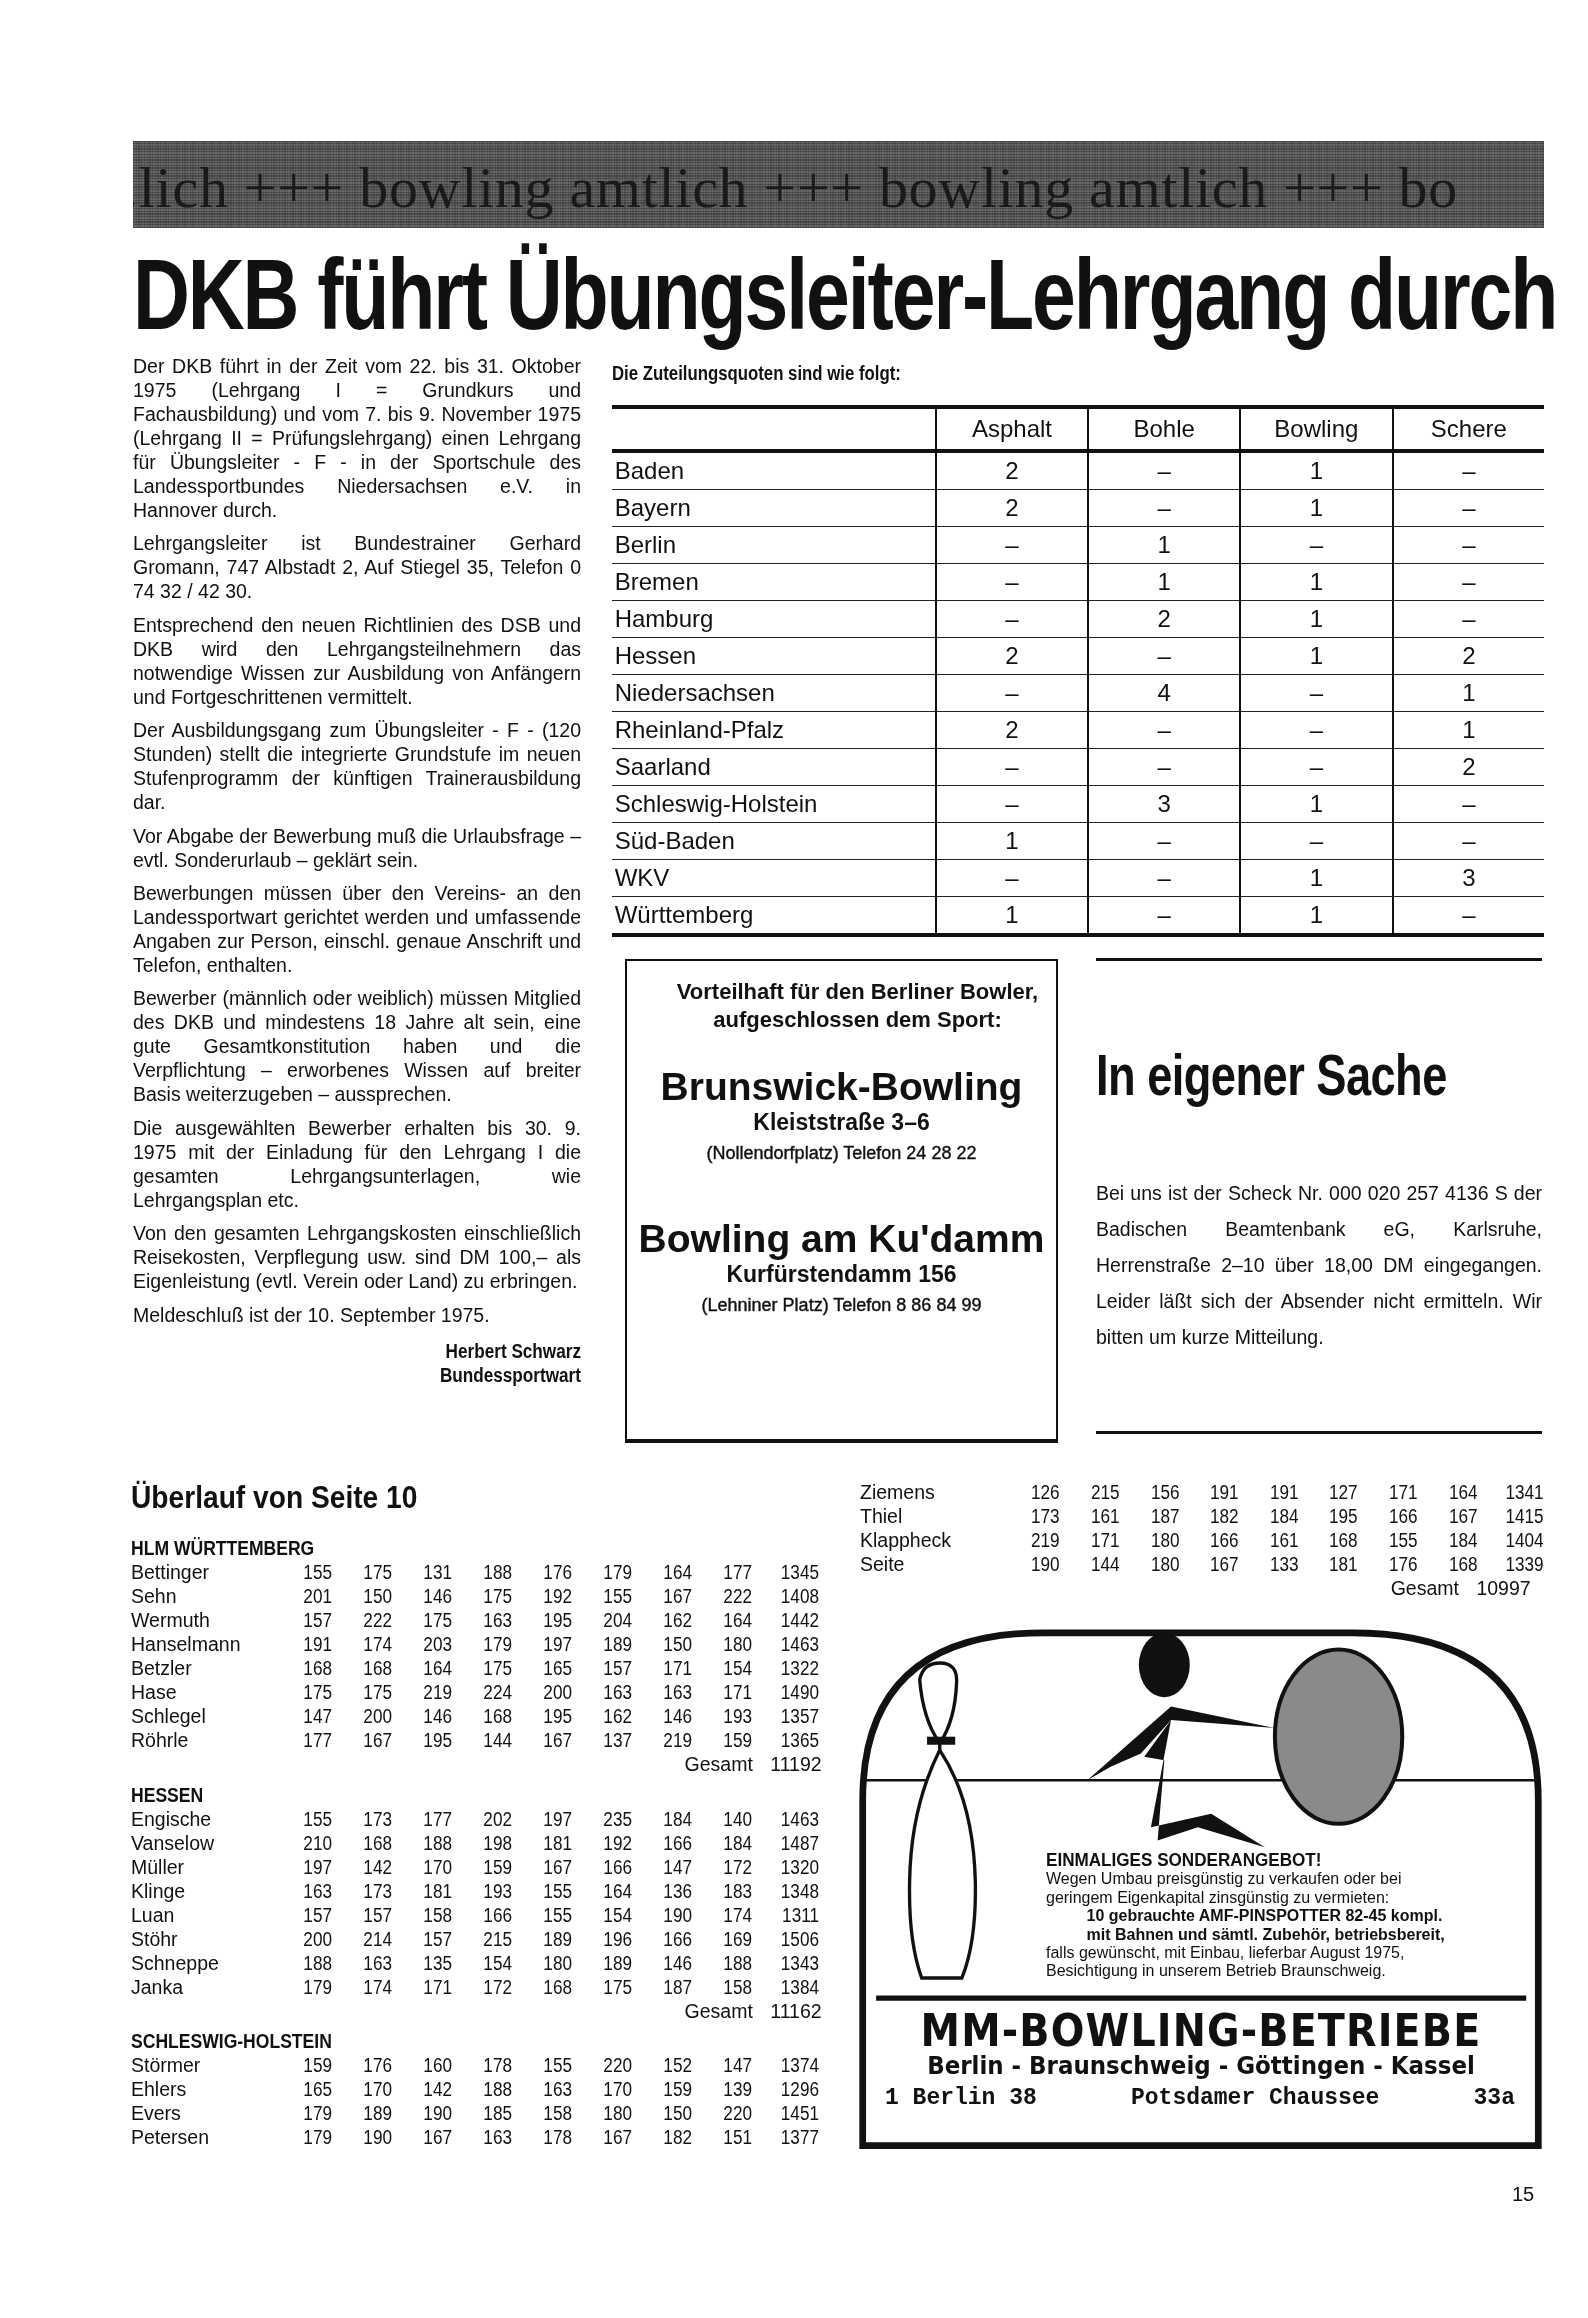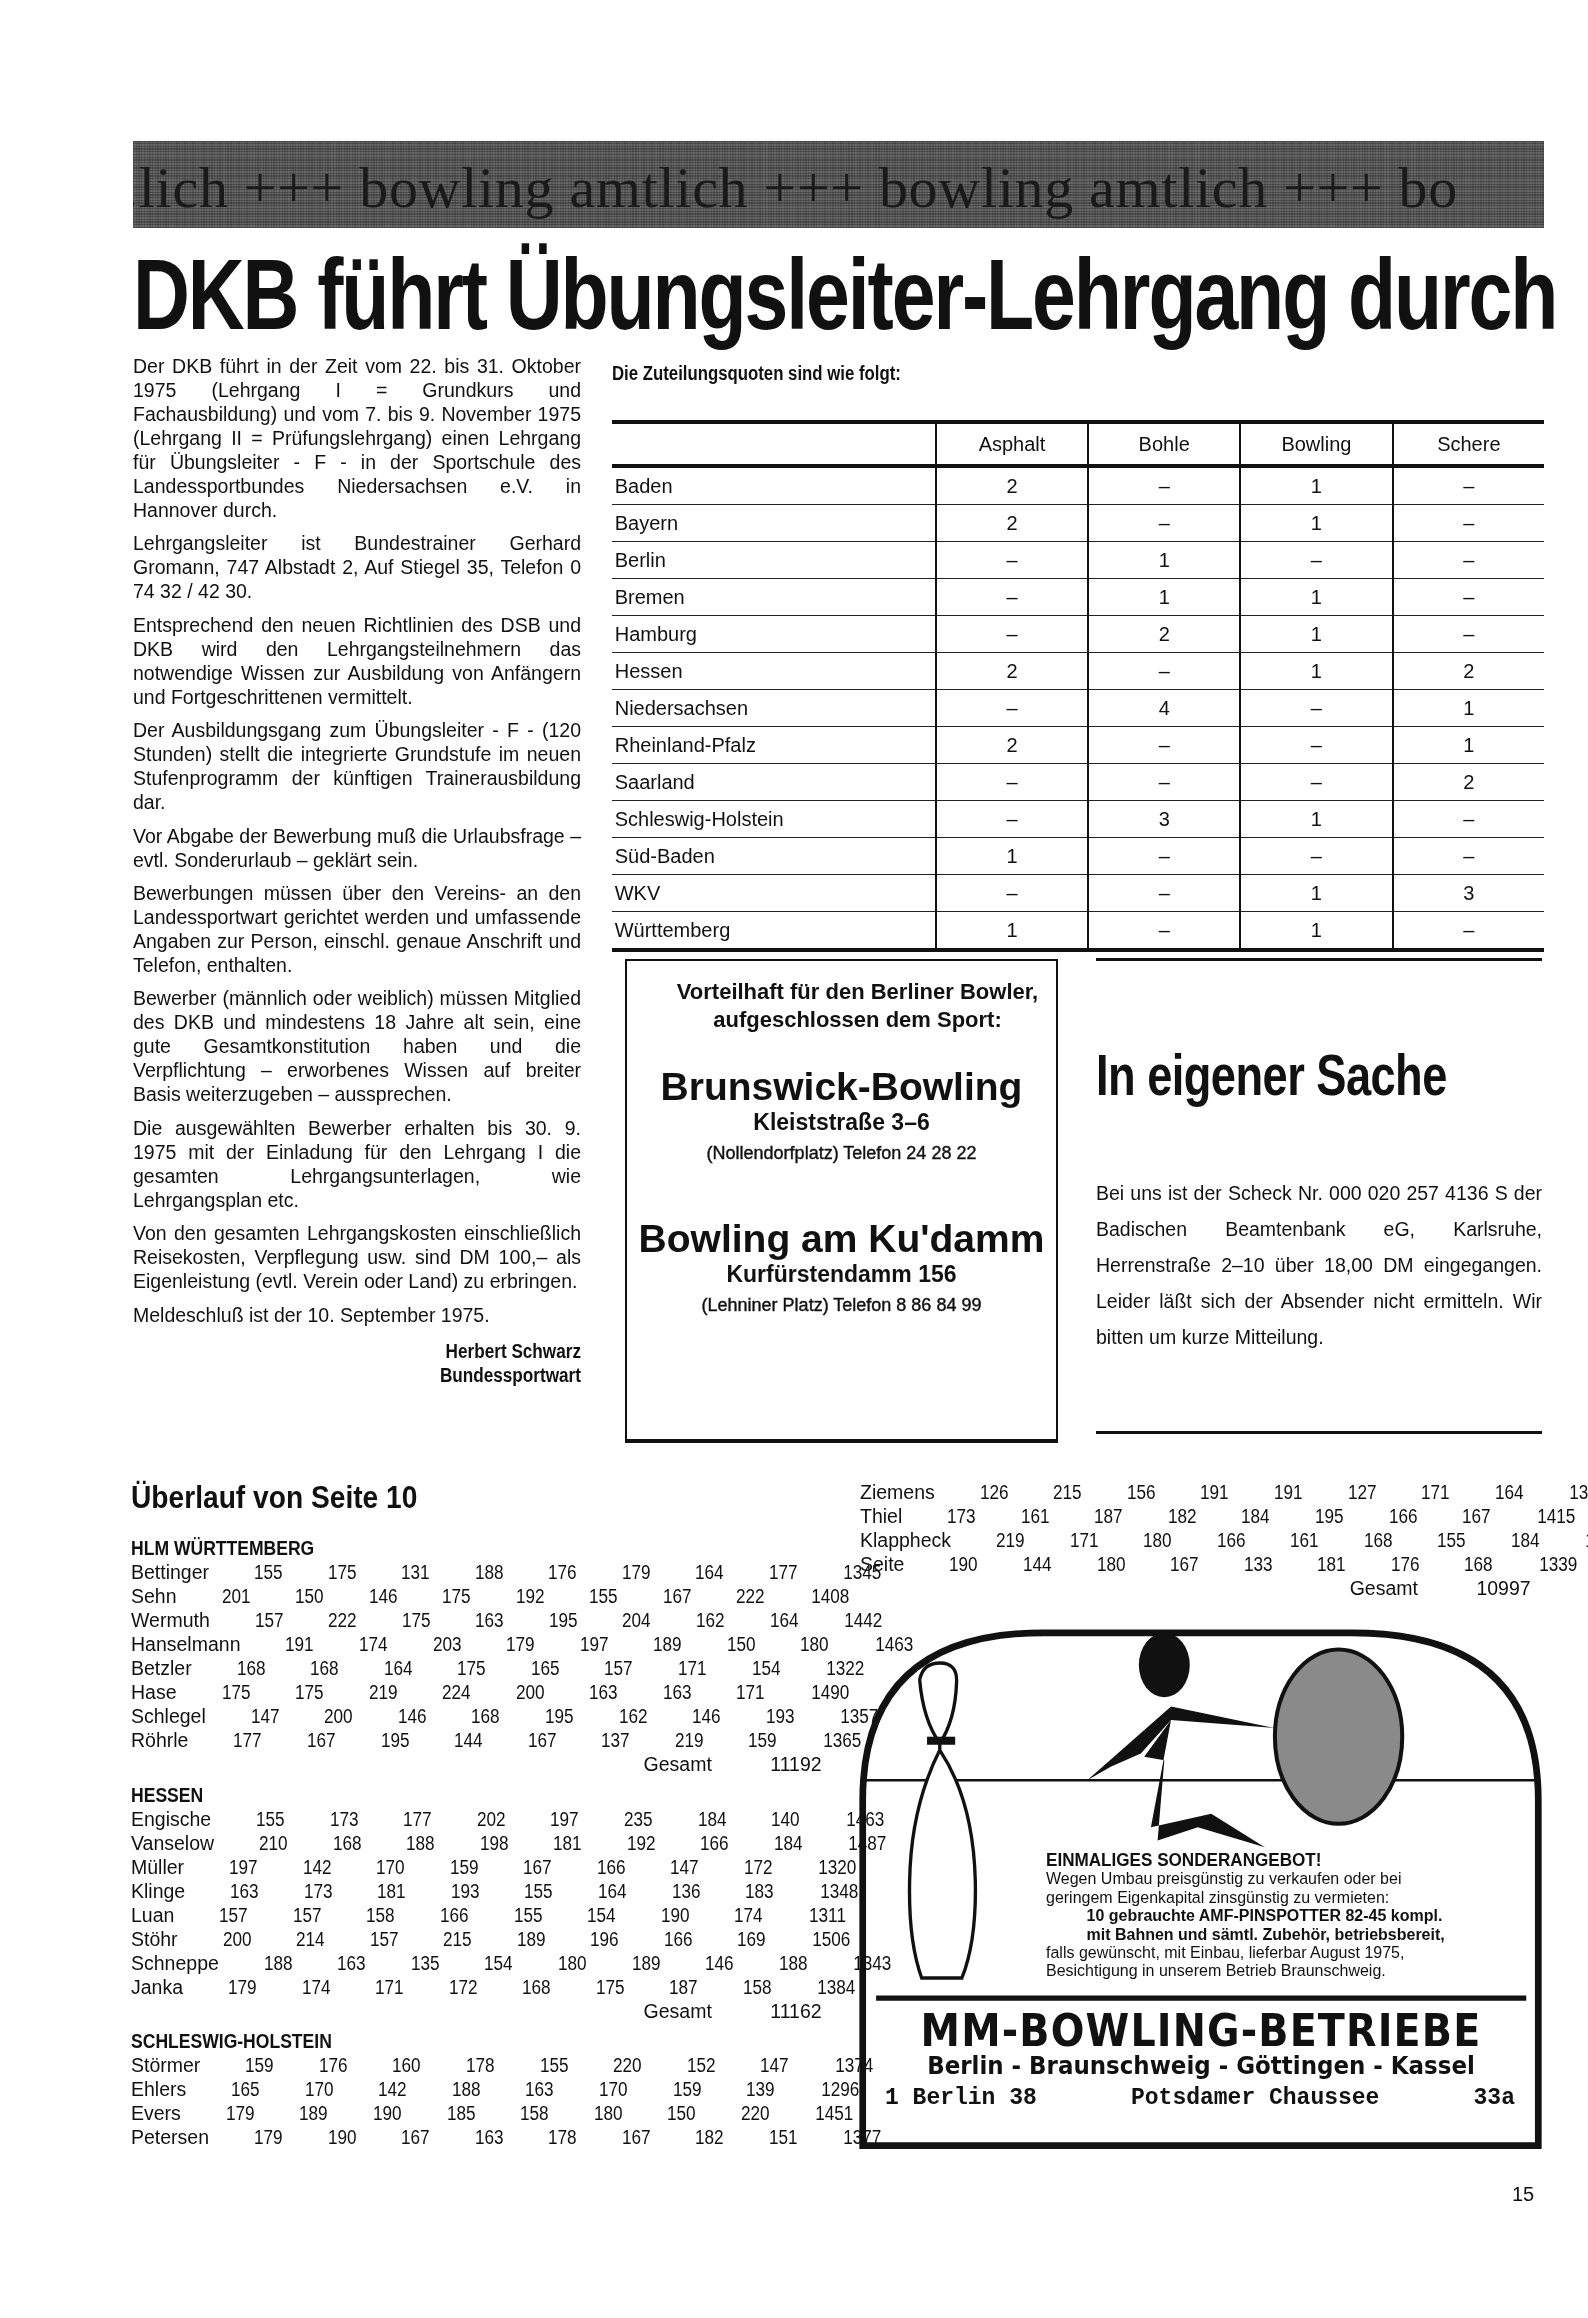--- a/index.html
+++ b/index.html
@@ -15,21 +15,21 @@
 
   .headline { left: 133px; top: 241px; width: 1415px; font-family: "Liberation Sans", sans-serif; font-weight: bold; font-size: 101px; line-height: 107px; letter-spacing: -2.7px; transform: scaleX(0.78); transform-origin: left top; white-space: nowrap; }
 
   
   .article { left: 133px; top: 354px; width: 448px; font-size: 19.5px; line-height: 24px; text-align: justify; }
   .article p { margin: 0 0 9.4px 0; }
   .signature { text-align: right; font-weight: bold; margin-top: 12px; transform: scaleX(0.88); transform-origin: right; }
 
   
   .quota-title { left: 612px; top: 362px; font-size: 19.5px; font-weight: bold; transform: scaleX(0.86); transform-origin: left; }
-  .quota { left: 612px; top: 420px; width: 932px; border-collapse: collapse; font-size: 20px; }
+  .quota { left: 612px; top: 405px; width: 932px; border-collapse: collapse; font-size: 24px; }
   .quota th { font-weight: normal; height: 38px; border-top: 4px solid #111; border-bottom: 4px solid #111; text-align: center; }
   .quota th.blank { border-left: none; }
   .quota td { height: 34px; border-bottom: 1.3px solid #222; text-align: center; }
   .quota td.name { text-align: left; width: 325px; padding-left: 2.7px; }
   .quota th + th, .quota td + td { border-left: 2px solid #111; }
   .quota tr:last-child td { border-bottom: 4px solid #111; }
   .quota td.num, .quota th.col { width: 151px; }
 
   
   .adbox { left: 625px; top: 959px; width: 429px; height: 478px; border: 2.7px solid #111; border-bottom-width: 4px; text-align: center; font-weight: bold; }
@@ -43,21 +43,21 @@
   .sache-rule { left: 1096px; top: 958px; width: 446px; height: 3.4px; background: #111; }
   .sache-title { left: 1096px; top: 1041px; font-size: 58px; font-weight: bold; transform: scaleX(0.78); transform-origin: left; white-space: nowrap; letter-spacing: -0.7px; }
   .sache-body { left: 1096px; top: 1175px; width: 446px; font-size: 19.5px; line-height: 36px; text-align: justify; }
   .sache-bottom-rule { left: 1096px; top: 1431px; width: 446px; height: 3.4px; background: #111; }
 
   
   .scores-title { left: 131px; top: 1479px; font-size: 32px; font-weight: bold; transform: scaleX(0.88); transform-origin: left; white-space: nowrap; }
   .scores { left: 131px; top: 1536px; width: 704px; font-size: 19.5px; }
   .scores .group { margin-bottom: 6.7px; }
   .scores .ghead { font-weight: bold; font-size: 19.5px; line-height: 24px; transform: scaleX(0.9); transform-origin: left; }
-  .srow { display: flex; height: 24px; line-height: 24px; gap: 41px; }
+  .srow { display: flex; height: 24px; line-height: 24px; }
   .srow .nm { width: 141px; }
   .srow .v { width: 60px; text-align: right; transform: scaleX(0.88); transform-origin: right; }
   .srow .tot { width: 67px; text-align: right; }
   .srow.total { justify-content: flex-end; padding-right: 13.4px; }
   .srow.total .lbl { margin-right: 17.4px; }
 
   .scores2 { left: 860px; top: 1480px; width: 684px; font-size: 19.5px; }
   .scores2 .srow .nm { width: 141px; }
   .scores2 .srow .v { width: 60px; }
   .scores2 .srow .tot { width: 67px; }

